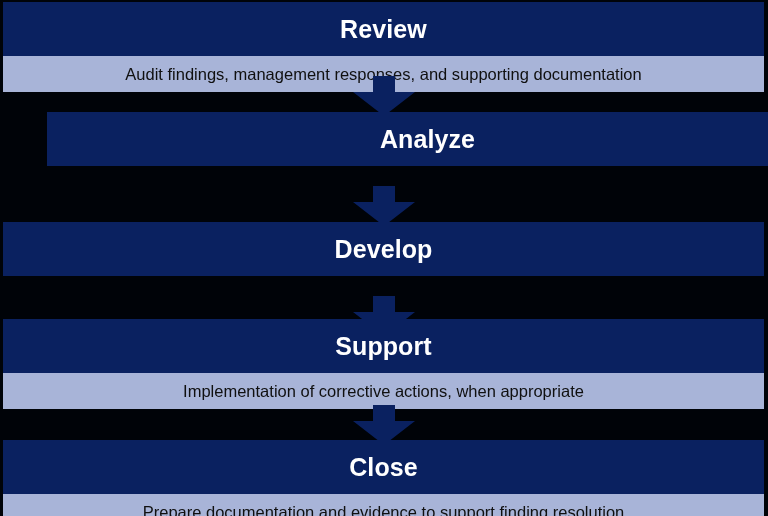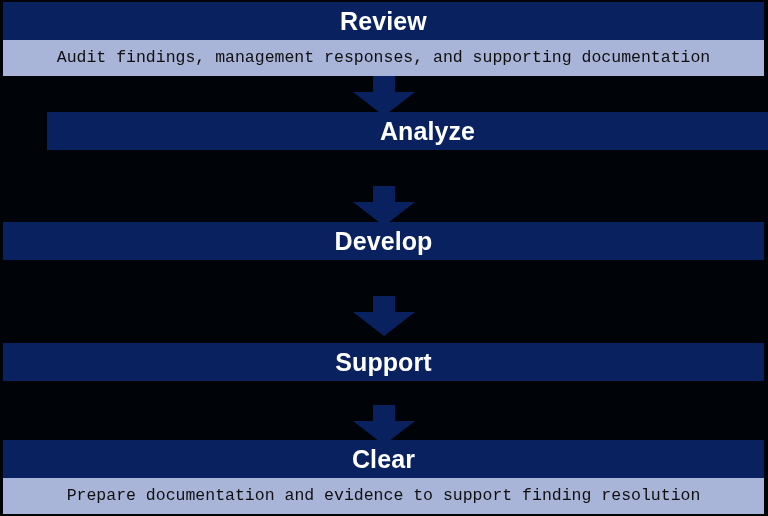--- a/index.html
+++ b/index.html
@@ -24,21 +24,21 @@
   }
 
   .stage-block {
     position: absolute;
     left: 3px;
     width: 761px;
   }
 
   .stage-title-bar {
     background: #0a2160;
-    height: 38px;
+    height: 54px;
     display: flex;
     align-items: center;
     justify-content: center;
     box-sizing: border-box;
   }
 
   .stage-title-text {
     color: #ffffff;
     font-size: 25px;
     font-weight: bold;
@@ -55,21 +55,20 @@
     justify-content: center;
     box-sizing: border-box;
   }
 
   .stage-desc-text {
     color: #101010;
     font-size: 16.5px;
     font-weight: normal;
     line-height: 1;
     white-space: nowrap;
-    font-family: Liberation Mono, monospace;
   }
 
   .connector-arrow {
     position: absolute;
     left: 50%;
     transform: translateX(-50%);
     width: 62px;
     height: 40px;
     display: block;
   }
@@ -117,34 +116,37 @@
       <span class="stage-title-text">Develop</span>
     </div>
   </div>
 
   <div class="connector-arrow" style="top:296px;">
     <svg viewBox="0 0 62 40" xmlns="http://www.w3.org/2000/svg" aria-hidden="true">
       <polygon points="20,0 42,0 42,16 62,16 31,40 0,16 20,16" fill="#0a2160"></polygon>
     </svg>
   </div>
 
-  <div class="stage-block" style="top:343px;">
+  <div class="stage-block" style="top:319px;">
     <div class="stage-title-bar">
       <span class="stage-title-text">Support</span>
+    </div>
+    <div class="stage-desc-bar">
+      <span class="stage-desc-text">Implementation of corrective actions, when appropriate</span>
     </div>
   </div>
 
   <div class="connector-arrow" style="top:405px;">
     <svg viewBox="0 0 62 40" xmlns="http://www.w3.org/2000/svg" aria-hidden="true">
       <polygon points="20,0 42,0 42,16 62,16 31,40 0,16 20,16" fill="#0a2160"></polygon>
     </svg>
   </div>
 
   <div class="stage-block" style="top:440px;">
     <div class="stage-title-bar">
-      <span class="stage-title-text">Clear</span>
+      <span class="stage-title-text">Close</span>
     </div>
     <div class="stage-desc-bar">
       <span class="stage-desc-text">Prepare documentation and evidence to support finding resolution</span>
     </div>
   </div>
 
 </div>
 
 </body></html>

